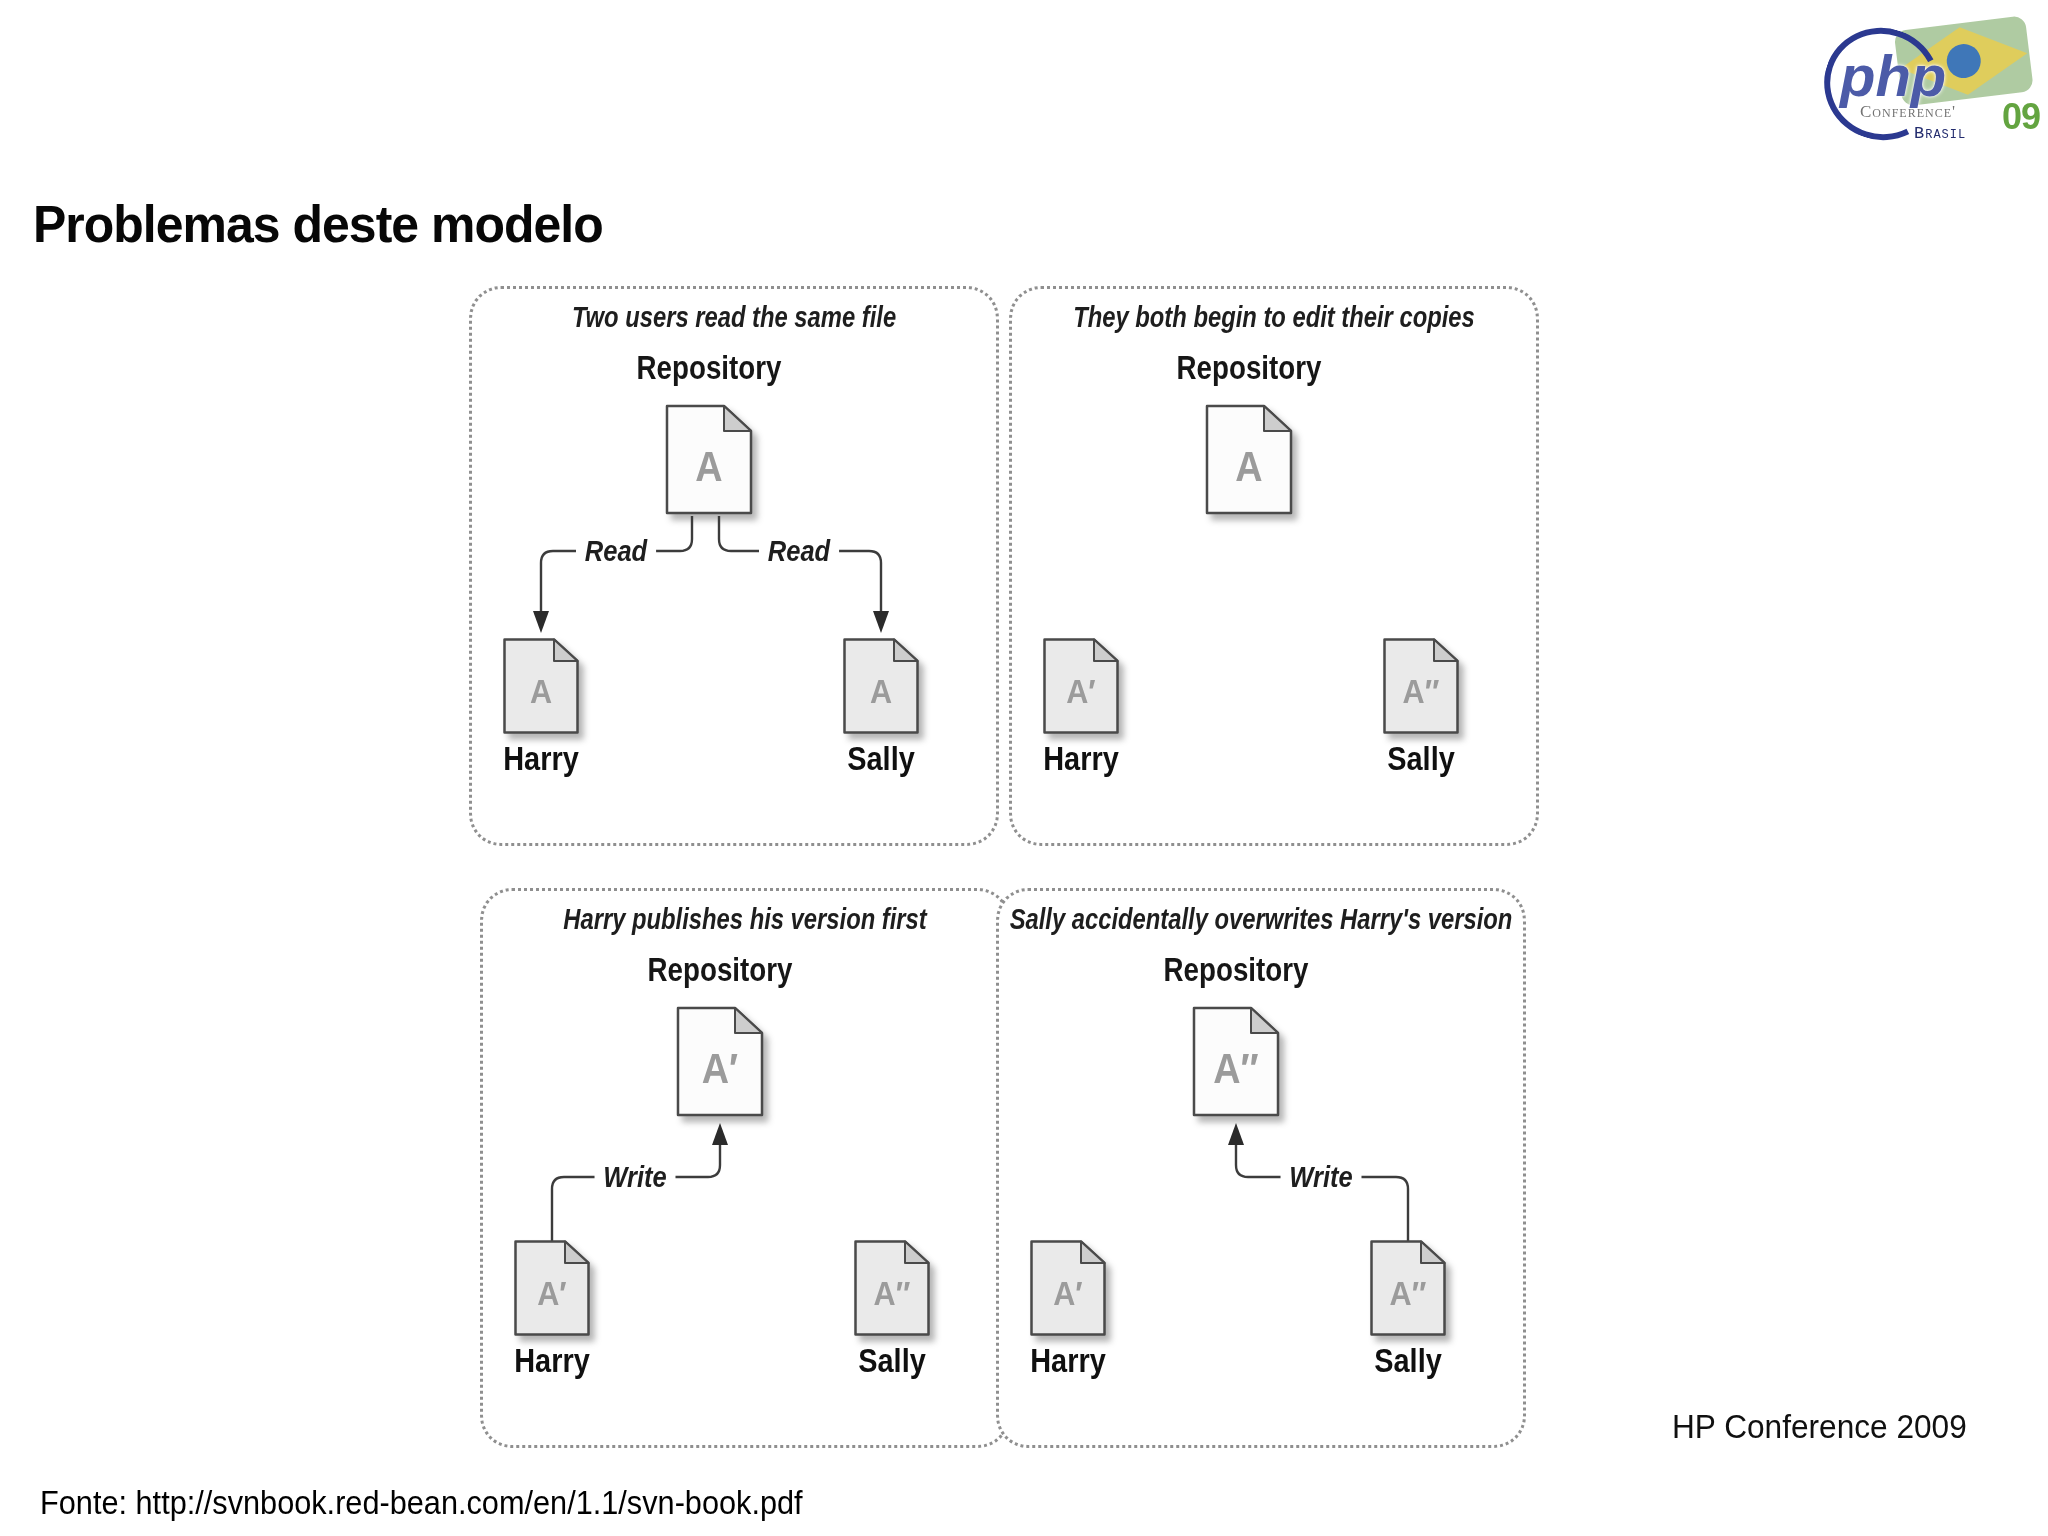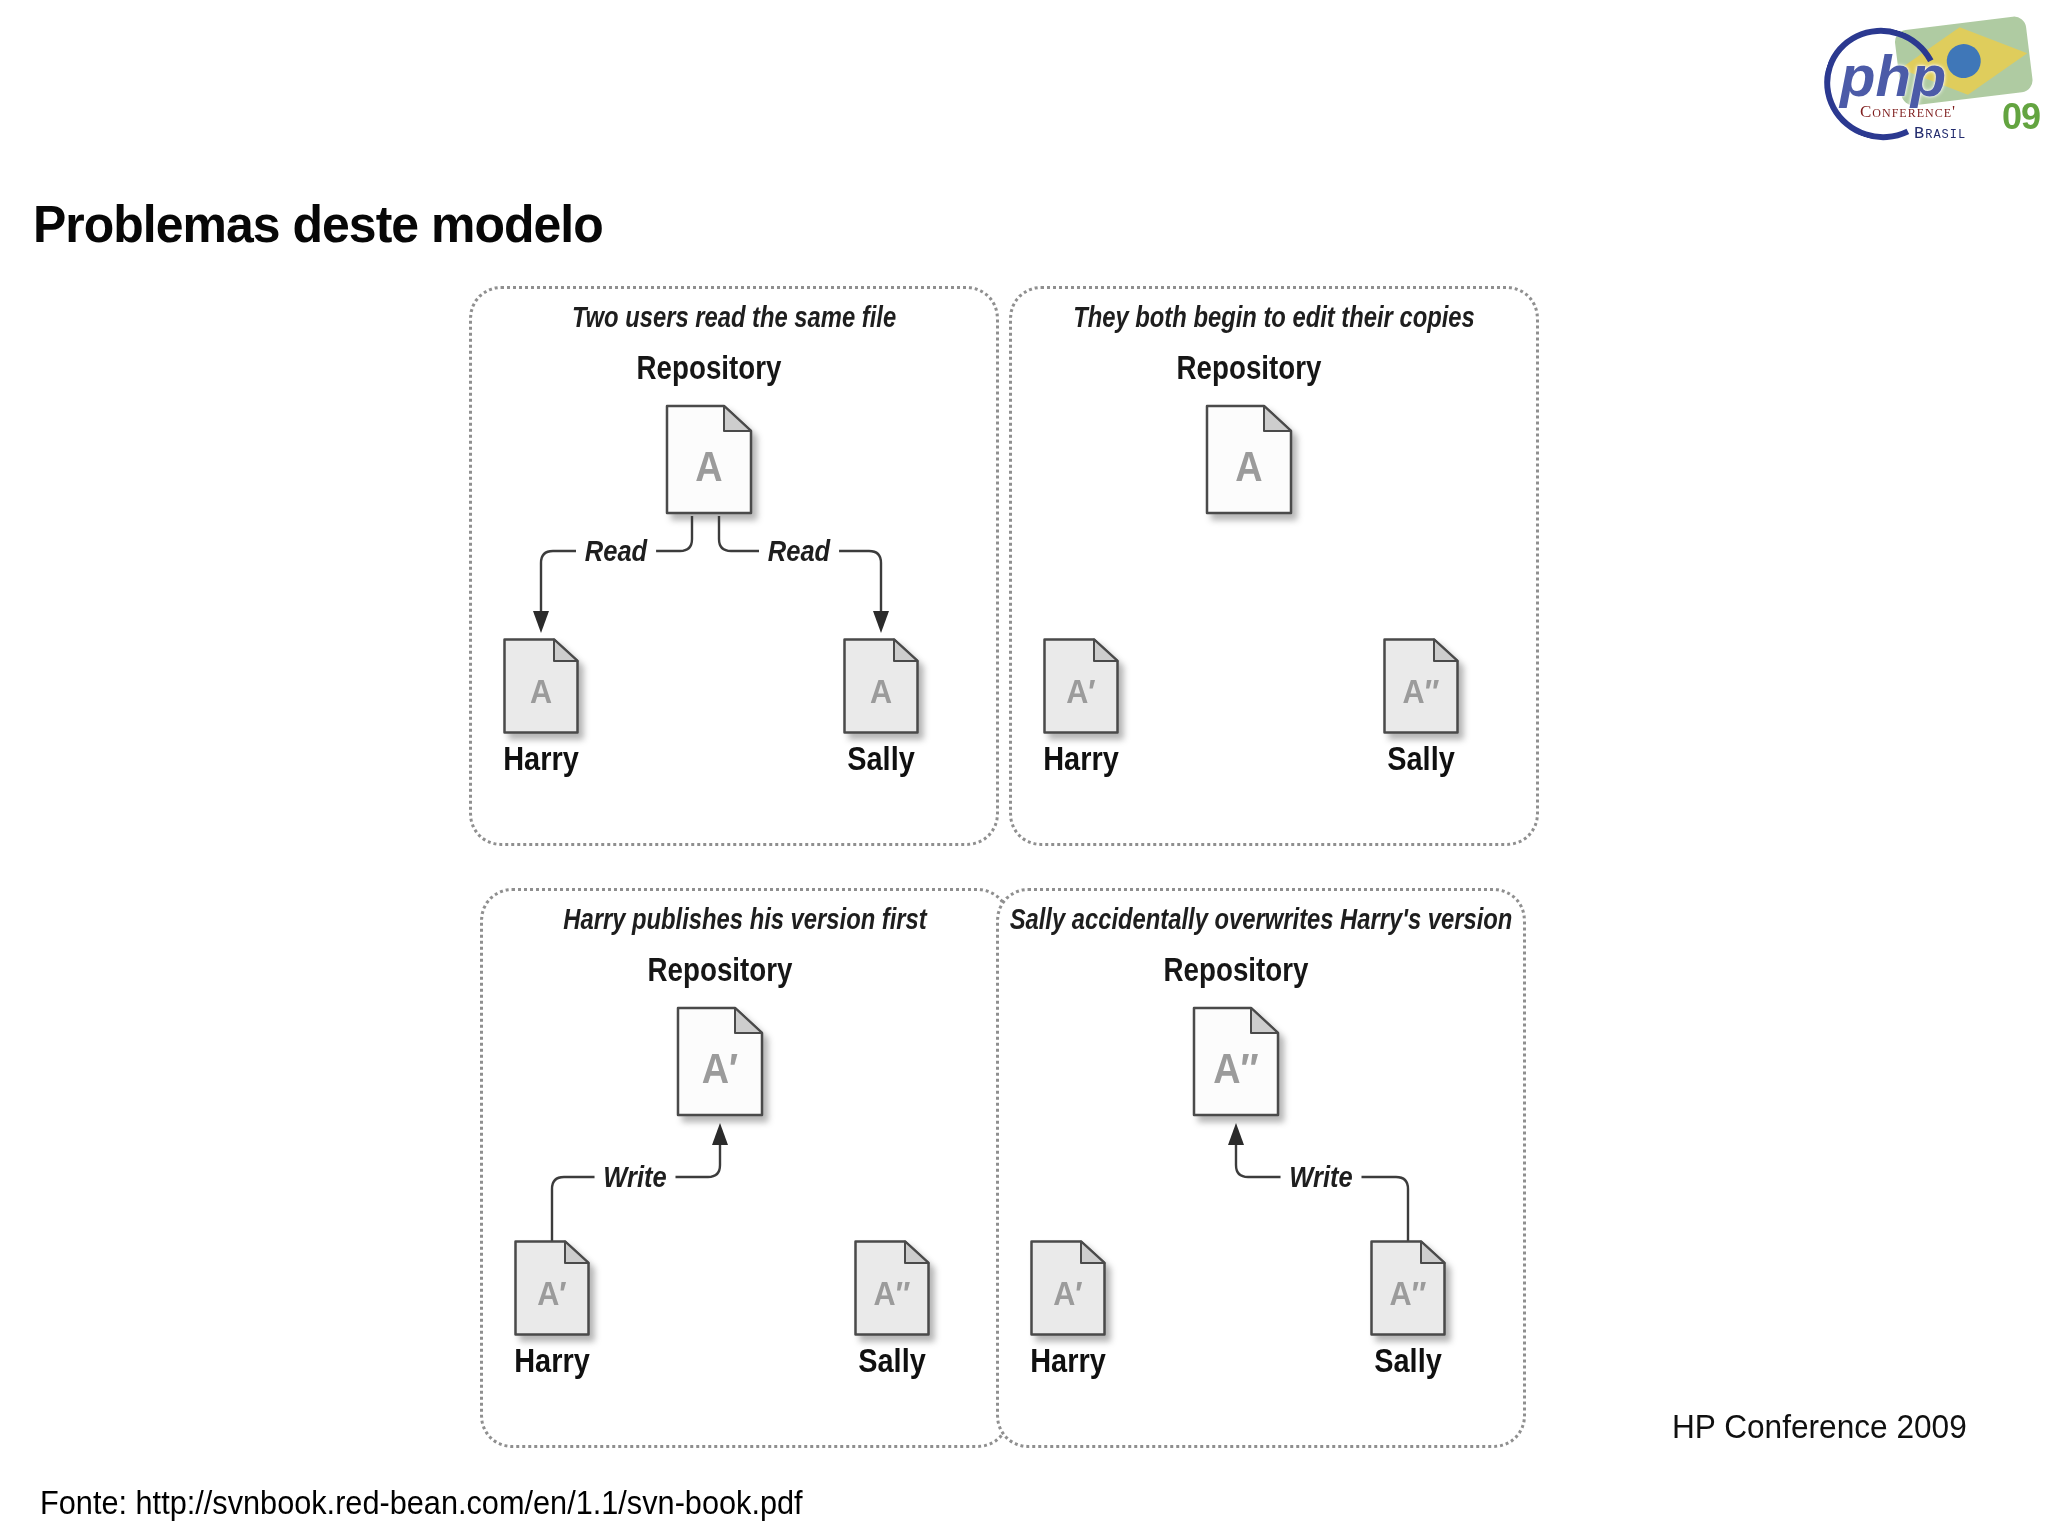--- a/index.html
+++ b/index.html
@@ -30,21 +30,21 @@
   .logo-circle {
     position:absolute; left:12px; top:12px; width:116px; height:112px;
     border:6px solid #2b3990; border-right-color:transparent; border-radius:50%;
     transform:rotate(18deg); box-sizing:border-box;
   }
   .logo-php {
     position:absolute; left:28px; top:26px; font-size:58px; font-weight:bold;
     font-style:italic; color:#4c5ba8; text-shadow:0 0 4px #ffffff,0 0 2px #ffffff;
   }
   .logo-conf {
-    position:absolute; left:48px; top:86px; font-size:17px; color:#7f1d1d;
+    position:absolute; left:48px; top:86px; font-size:17px; color:#737373;
     font-family:"Liberation Serif",serif; font-variant:small-caps; letter-spacing:1px;
     white-space:nowrap;
   }
   .logo-brasil {
     position:absolute; left:102px; top:108px; font-size:17px; color:#232c6e;
     font-family:Liberation Mono, monospace; font-variant:small-caps; letter-spacing:1px;
   }
   .logo-year {
     position:absolute; right:2px; top:80px; font-size:36px; font-weight:bold;
     color:#63a440; letter-spacing:-1px;

